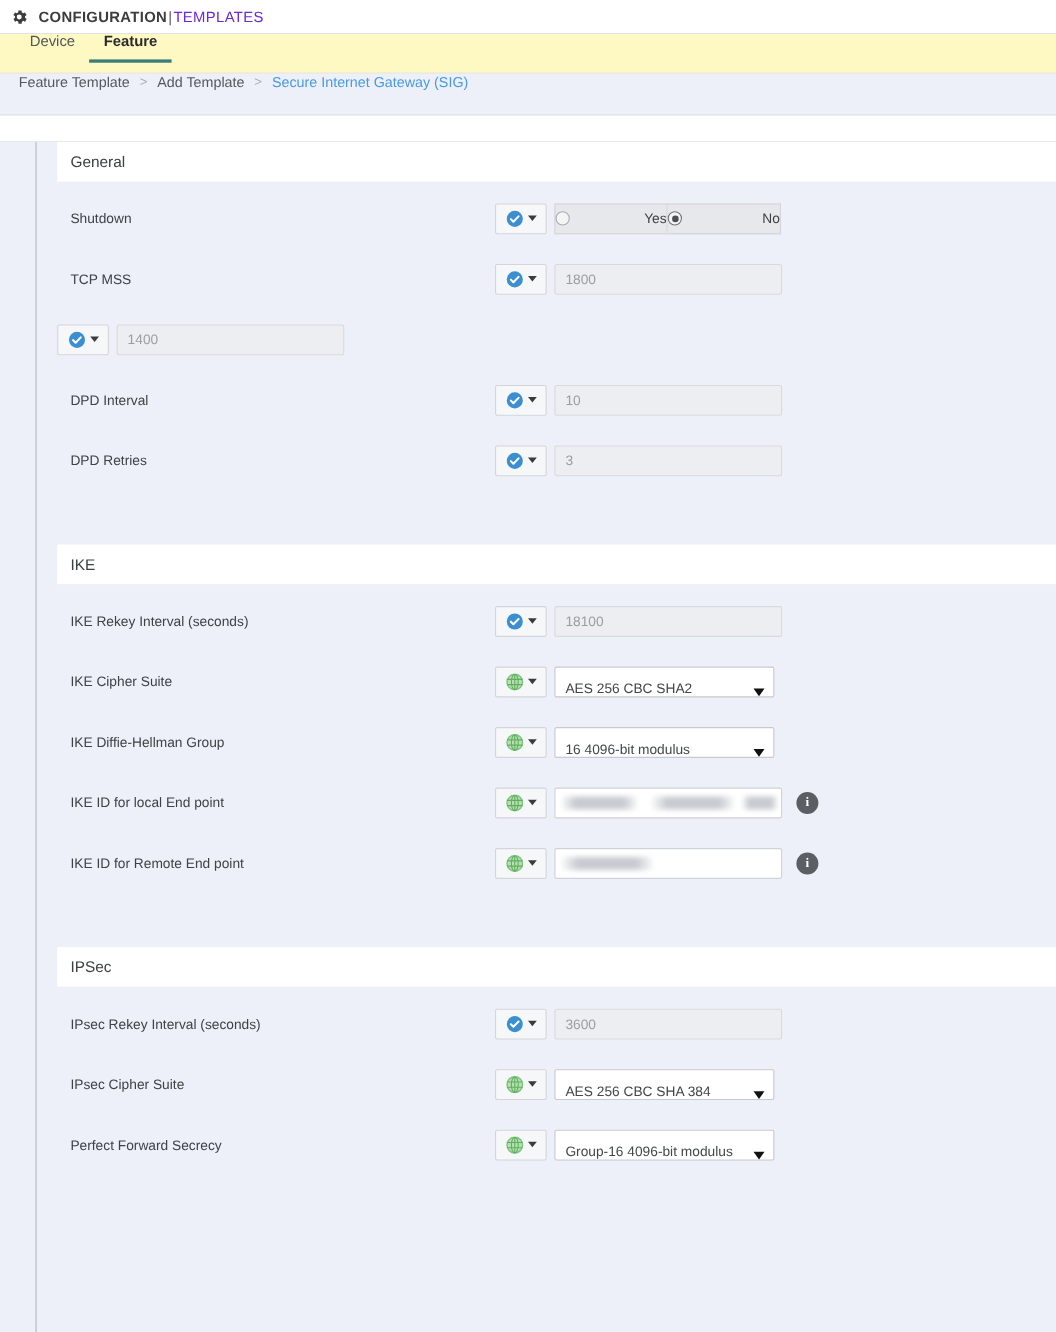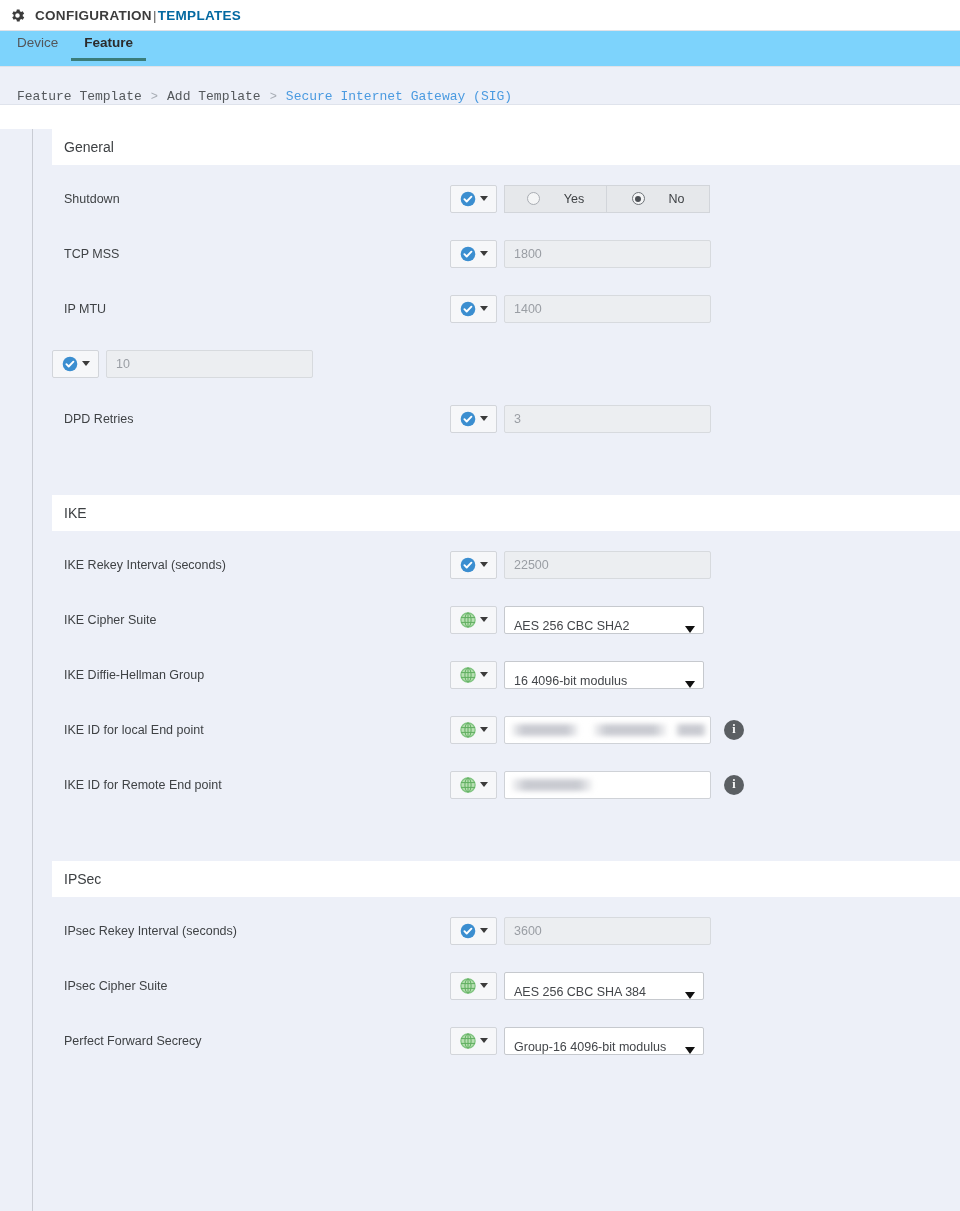--- a/index.html
+++ b/index.html
@@ -18,47 +18,46 @@
     background: #ffffff;
     border-bottom: 1px solid #e0e2e8;
   }
   .gear-icon { width: 17px; height: 17px; flex: 0 0 auto; margin-right: 9px; }
   .header-title {
     font-size: 13.5px; color: #3c3c3c; letter-spacing: .3px;
     white-space: nowrap;
   }
   .header-title b { font-weight: 700; }
   .header-title .sep { font-weight: 400; color: #5a5a5a; padding: 0 1px; }
-  .header-title .sub { font-weight: 700; color: #0369a1; }
+  .header-title .sub { font-weight: 400; color: #6d28d9; }
 
   
   .tab-bar {
     height: 36px;
-    display: flex; align-items: center;
-    background: #7dd3fc;
+    display: flex; align-items: flex-start;
+    background: #fef9c3;
     border-bottom: 1px solid #e0e2e8;
-    padding-left: 4px;
+    padding-left: 14px;
   }
   .tab {
     font-size: 13.5px; color: #53565a;
     padding: 0 13px 9px 13px;
     border-bottom: 3px solid transparent;
     cursor: pointer; line-height: 1;
   }
   .tab.active { color: #2b2b2b; font-weight: 700; border-bottom-color: #3a7d7a; }
 
   
   .breadcrumb {
     height: 38px;
-    display: flex; align-items: flex-end;
+    display: flex; align-items: flex-start;
     background: #edf0f8;
     padding-left: 17px;
     border-bottom: 1px solid #dfe3ec;
     font-size: 13px;
-    font-family: Liberation Mono, monospace;
   }
   .crumb { color: #54585c; }
   .crumb.link { color: #4a9ae0; cursor: pointer; }
   .crumb-sep { color: #a8adb5; padding: 0 9px; font-size: 12px; }
 
   
   .content-wrap {
     position: relative;
     height: 1106px;
     background: #0f172a;
@@ -160,21 +159,21 @@
     border-right: 5.5px solid transparent;
     border-top: 7px solid #111;
   }
 
   
   .radio-group { display: flex; }
   .radio-opt {
     height: 28px; width: 103px;
     background: #e6e8eb;
     border: 1px solid #d2d5da;
-    display: flex; align-items: center; justify-content: center;
+    display: flex; align-items: center; justify-content: space-between;
     gap: 24px;
     font-size: 12.5px; color: #3f4245;
     cursor: pointer;
   }
   .radio-opt + .radio-opt { border-left: none; }
   .radio-dot {
     width: 13px; height: 13px; border-radius: 50%;
     border: 1.5px solid #a9adb3; background: #f4f5f6;
     flex: 0 0 auto; position: relative;
   }
@@ -263,35 +262,35 @@
                   <circle cx="8" cy="8" r="7.3" fill="#3b8ed0"></circle>
                   <path d="M4.4 8.2l2.3 2.3 4.7-4.8" fill="none" stroke="#fff" stroke-width="1.9" stroke-linecap="round" stroke-linejoin="round"></path>
                 </svg>
               </span>
               <span class="caret"></span>
             </div>
             <div class="txt"><span>1800</span></div>
           </div>
         </div>
         <div class="row">
-          <div class="row-label">IP MTU</div>
           <div class="row-control">
             <div class="scope">
               <span>
                 <svg width="16" height="16" viewBox="0 0 16 16">
                   <circle cx="8" cy="8" r="7.3" fill="#3b8ed0"></circle>
                   <path d="M4.4 8.2l2.3 2.3 4.7-4.8" fill="none" stroke="#fff" stroke-width="1.9" stroke-linecap="round" stroke-linejoin="round"></path>
                 </svg>
               </span>
               <span class="caret"></span>
             </div>
             <div class="txt"><span>1400</span></div>
           </div>
         </div>
         <div class="row">
+          <div class="row-label">DPD Interval</div>
           <div class="row-control">
             <div class="scope">
               <span>
                 <svg width="16" height="16" viewBox="0 0 16 16">
                   <circle cx="8" cy="8" r="7.3" fill="#3b8ed0"></circle>
                   <path d="M4.4 8.2l2.3 2.3 4.7-4.8" fill="none" stroke="#fff" stroke-width="1.9" stroke-linecap="round" stroke-linejoin="round"></path>
                 </svg>
               </span>
               <span class="caret"></span>
             </div>
@@ -324,21 +323,21 @@
           <div class="row-control">
             <div class="scope">
               <span>
                 <svg width="16" height="16" viewBox="0 0 16 16">
                   <circle cx="8" cy="8" r="7.3" fill="#3b8ed0"></circle>
                   <path d="M4.4 8.2l2.3 2.3 4.7-4.8" fill="none" stroke="#fff" stroke-width="1.9" stroke-linecap="round" stroke-linejoin="round"></path>
                 </svg>
               </span>
               <span class="caret"></span>
             </div>
-            <div class="txt"><span>22500</span></div>
+            <div class="txt"><span>18100</span></div>
           </div>
         </div>
         <div class="row">
           <div class="row-label">IKE Cipher Suite</div>
           <div class="row-control">
             <div class="scope">
               <span>
                 <svg width="16" height="16" viewBox="0 0 16 16">
                   <circle cx="8" cy="8" r="7.1" fill="#b7e0b2" stroke="#7fc47f" stroke-width="1.3"></circle>
                   <g fill="none" stroke="#5fae5f" stroke-width="1">

